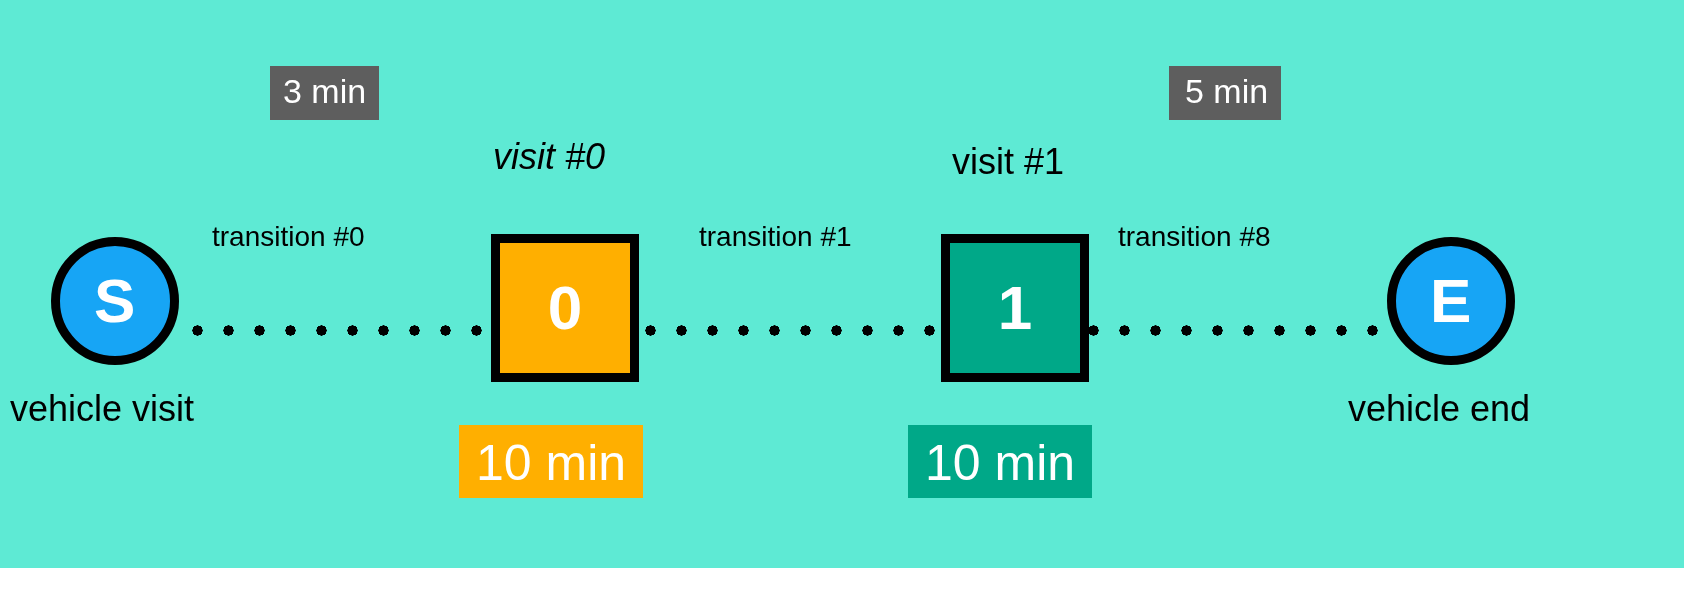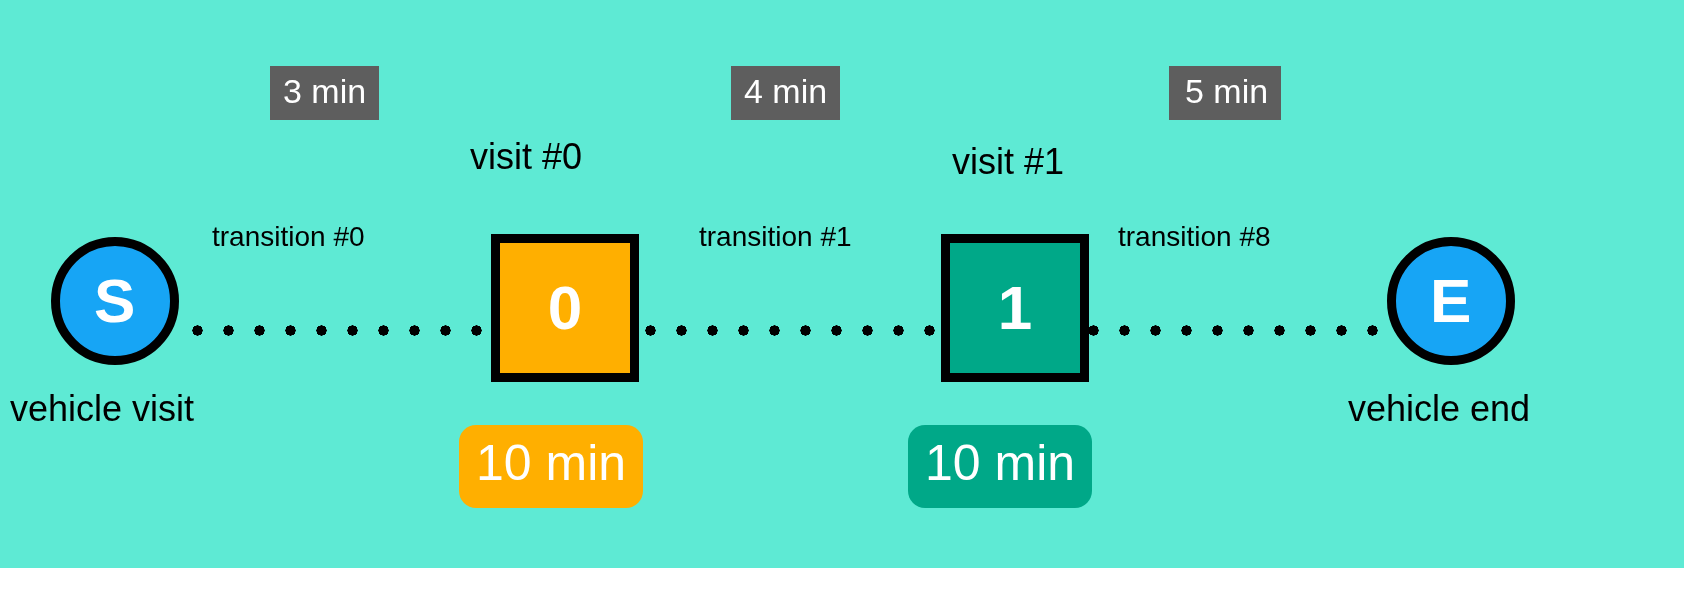--- a/index.html
+++ b/index.html
@@ -84,22 +84,21 @@
     white-space: nowrap;
     user-select: none;
   }
   .badge.travel {
     background: #5e5e5e;
     font-size: 34px;
     padding: 6px 13px 9px 13px;
   }
   .badge.service {
     font-size: 50px;
-    padding: 9px 17px 16px 17px;
-    border-radius: 17px;
+    padding: 9px 17px 6px 17px;
   }
   .badge.service.orange { background: #ffaf00; }
   .badge.service.green  { background: #00a888; }
 
   
   .caption {
     position: absolute;
     color: #000000;
     white-space: nowrap;
     user-select: none;
@@ -108,25 +107,24 @@
   .caption.transition { font-size: 28px; }
   .caption.terminal   { font-size: 36px; }
 </style>
 </head>
 <body>
 
 <div id="canvas">
 
   <div class="badge travel" style="left:270px; top:66px;">3 min</div>
 
-  <div class="badge travel" style="left:731px; top:66px;">4 min</div>
 
   <div class="badge travel" style="left:1169px; top:66px;padding-left:16px;">5 min</div>
 
-  <div class="caption visit" style="left:470px; top:136px;">visit #0</div>
+  <div class="caption visit" style="left:493px; top:136px;font-style:italic;">visit #0</div>
 
   <div class="caption visit" style="left:944px; top:141px;margin-left:8px;">visit #1</div>
 
   <div class="caption transition" style="left:212px; top:221px;">transition #0</div>
 
   <div class="caption transition" style="left:699px; top:221px;">transition #1</div>
 
   <div class="caption transition" style="left:1118px; top:221px;">transition #8</div>
 
   <div class="dots" style="left:192px; top:325px; width:300px;"></div>

